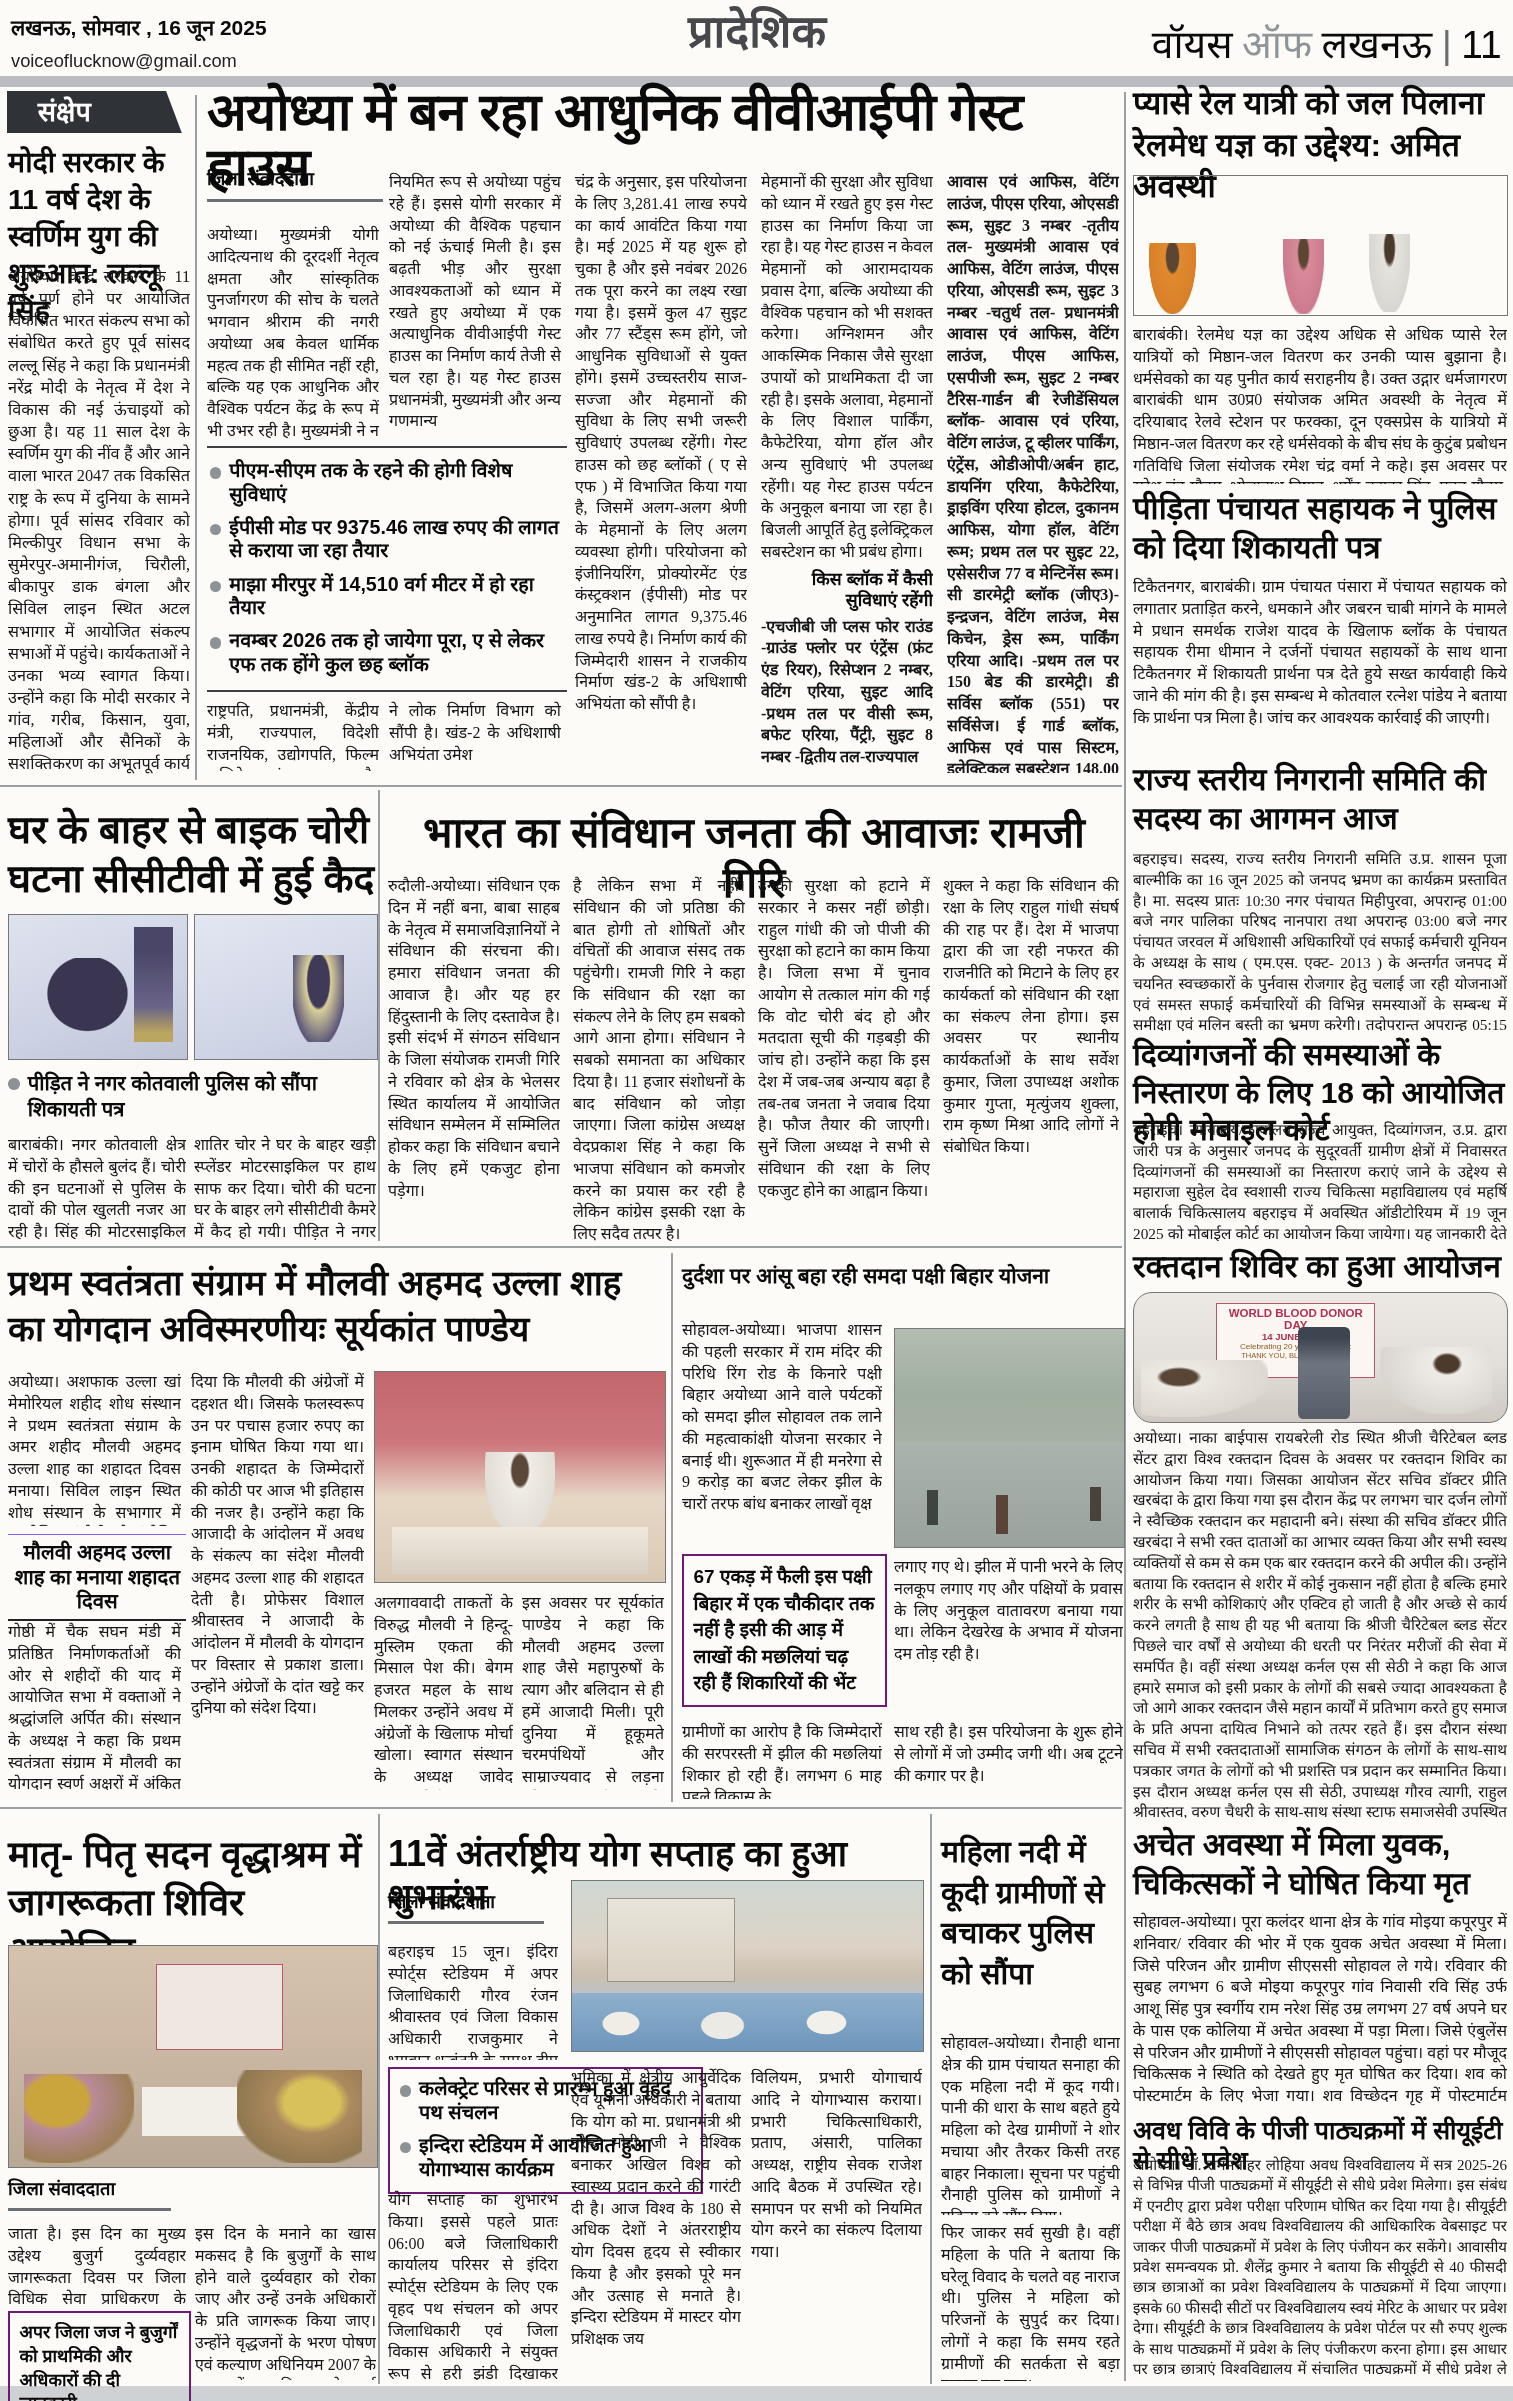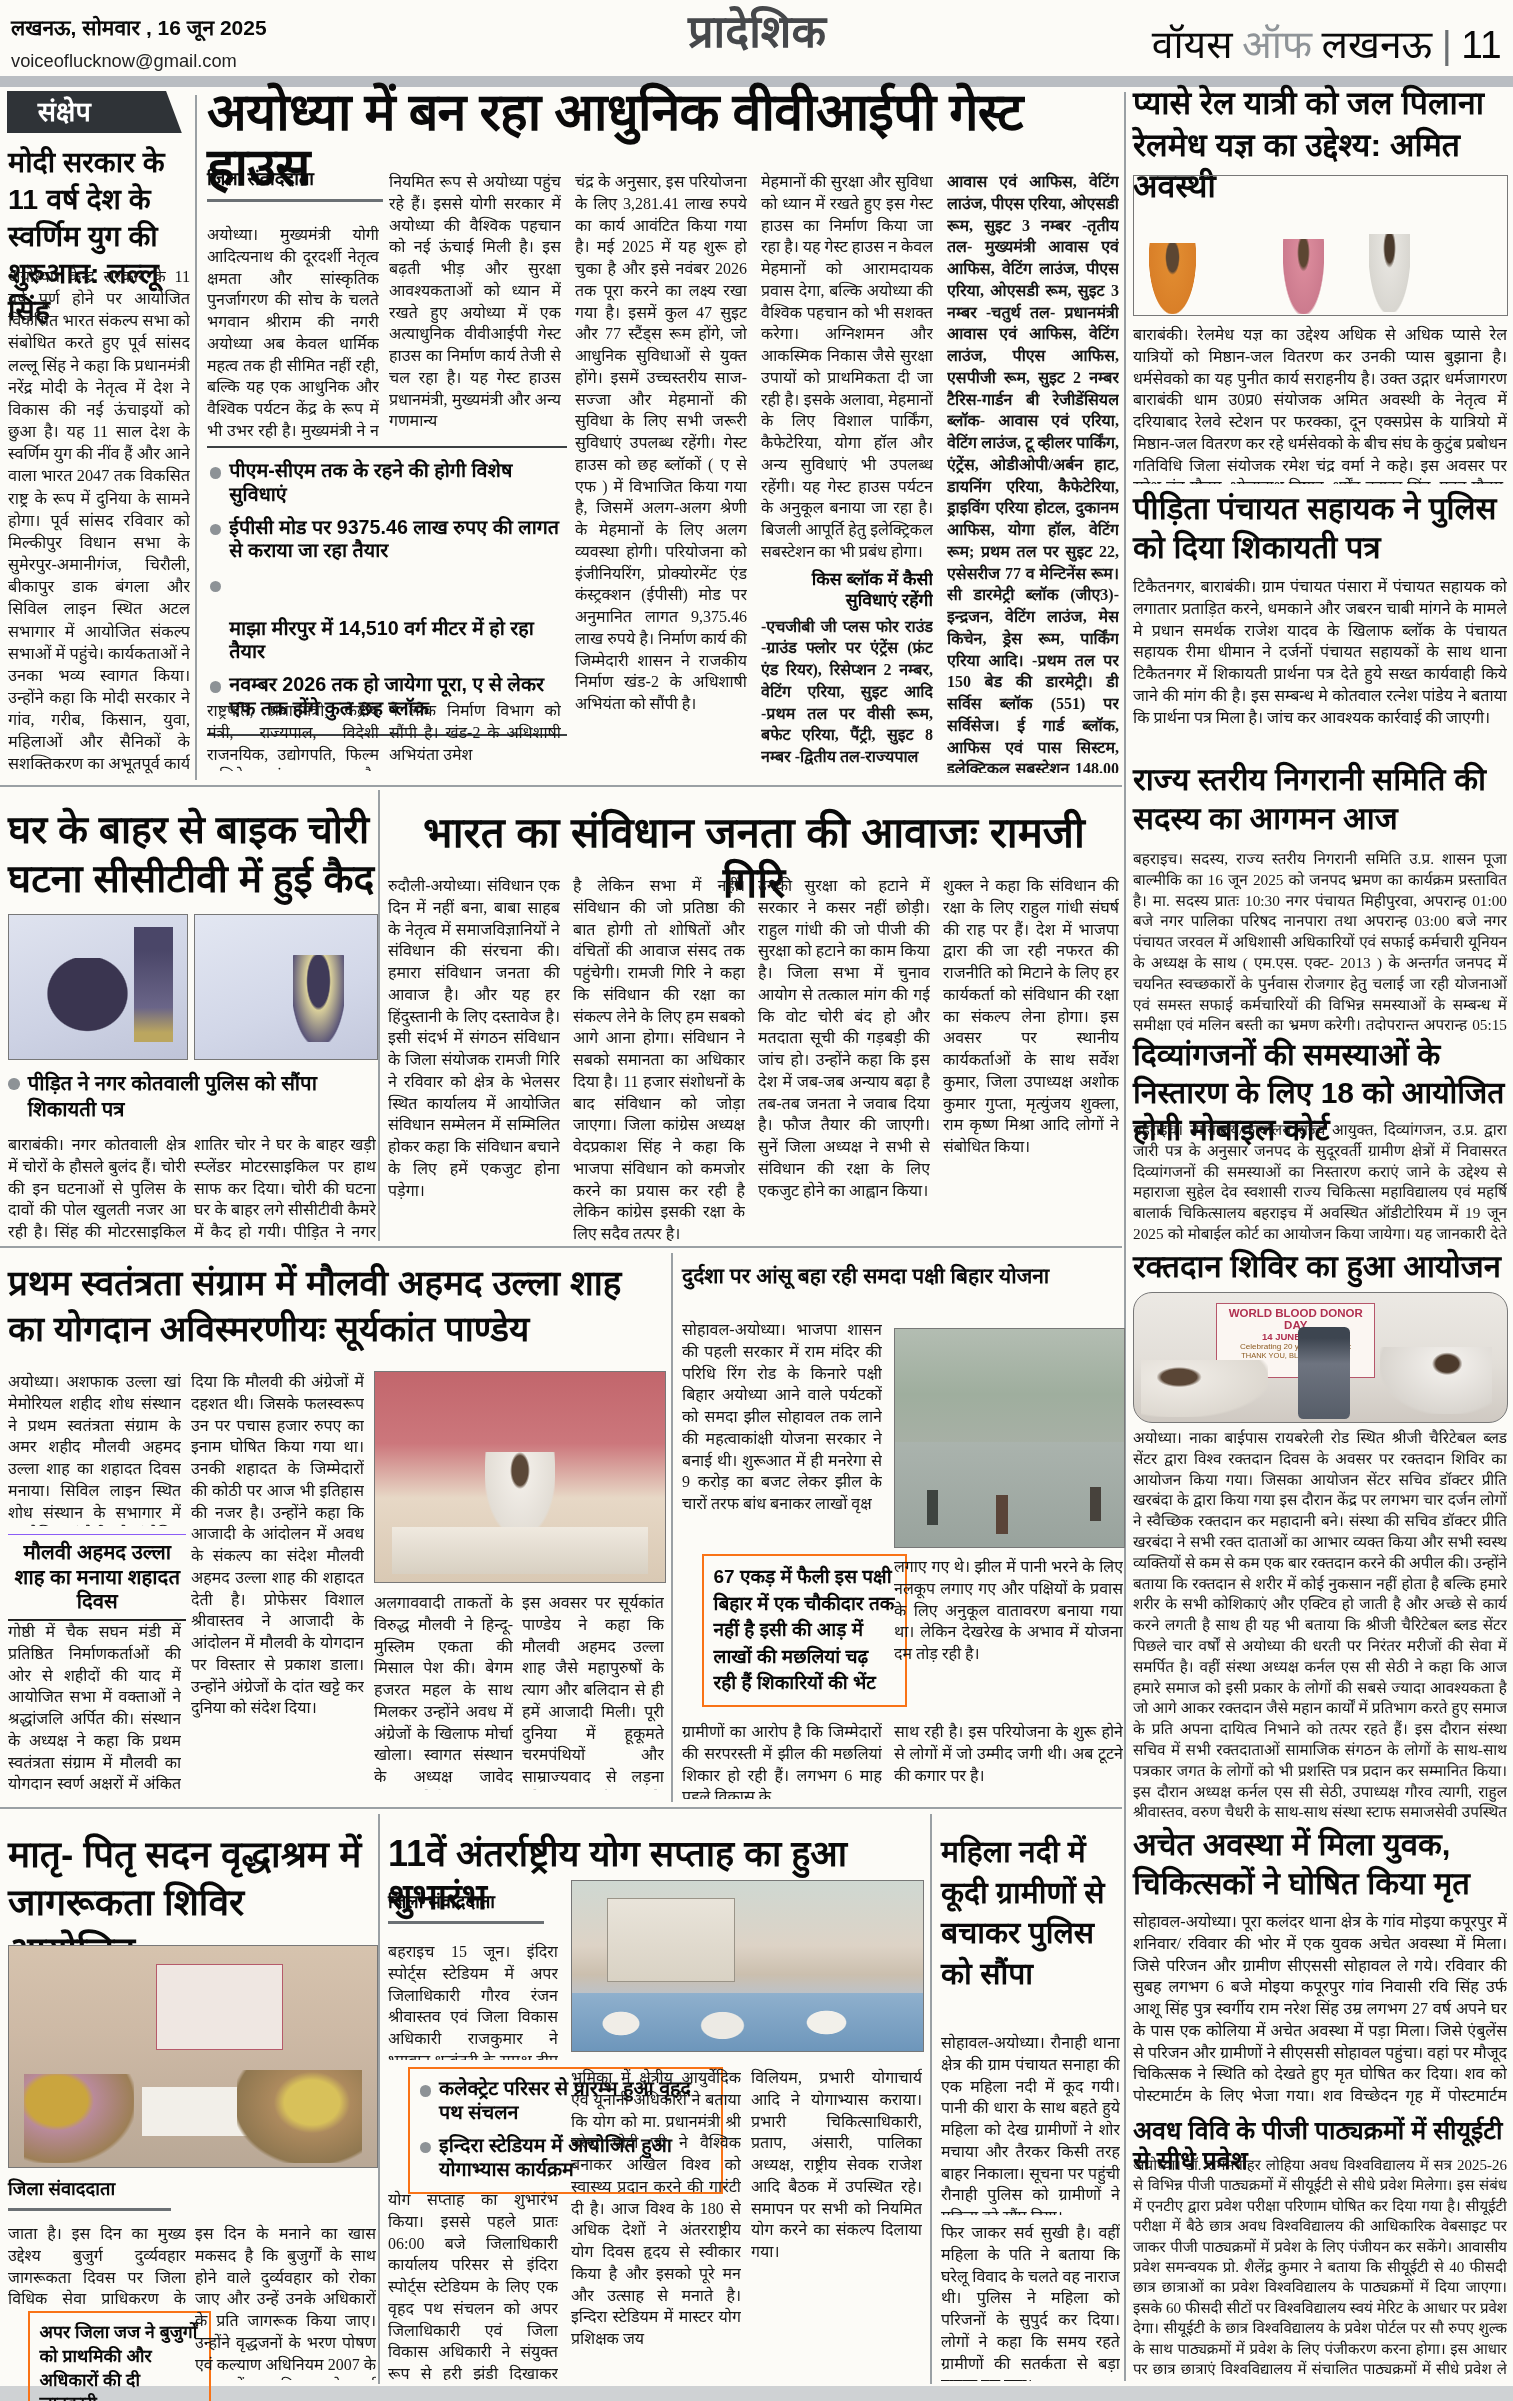--- a/index.html
+++ b/index.html
@@ -5,21 +5,21 @@
   html,body{margin:0;padding:0;background:#e8e8e6;}
   #page{position:relative;width:1514px;height:2401px;background:#fcfbf7;color:#111;
         font-family:"Liberation Serif",serif;overflow:hidden;}
   .abs{position:absolute;}
   .head{font-family:"Liberation Sans",sans-serif;font-weight:700;color:#0a0a0a;line-height:1.2;}
   .btxt{text-align:justify;color:#161616;overflow:hidden;line-height:1.36;font-size:16px;}
   .rule{background:#9aa0a4;}
   .photo{overflow:hidden;border:0.7px solid #777;}
   .bullet-row{display:flex;align-items:flex-start;margin-bottom:9.5px;}
   .dot{width:11.5px;height:11.5px;border-radius:50%;background:#8d9296;margin:8.1px 8.1px 0 0;flex:0 0 11.5px;}
-  .boxed{border:2px solid #f97316;padding:8.1px 9.5px;margin-left:20px;}
+  .boxed{border:2px solid #701a75;padding:8.1px 9.5px;}
   .subhead-box{border-top:1px solid #8b5cf6;border-bottom:2px solid #222;padding:5.4px 2.7px;text-align:center;}
 </style>
 </head>
 <body>
 
 <div id="page">
 
   <div class="abs head" style="left:11px;top:15px;font-size:21px;">लखनऊ, सोमवार , 16 जून 2025</div>
   <div class="abs" style="left:11px;top:50px;font-size:18.3px;font-family:'Liberation Sans',sans-serif;color:#222;">voiceoflucknow@gmail.com</div>
   <div class="abs head" style="left:0;top:5.4px;width:1514px;text-align:center;font-size:45px;color:#46484b;">प्रादेशिक</div>
@@ -60,21 +60,21 @@
     <div class="bullet-row">
         <span class="dot"></span>
         <span class="head" style="font-size:19.7px;">पीएम-सीएम तक के रहने की होगी विशेष सुविधाएं</span>
       </div>
     <div class="bullet-row">
         <span class="dot"></span>
         <span class="head" style="font-size:19.7px;">ईपीसी मोड पर 9375.46 लाख रुपए की लागत से कराया जा रहा तैयार</span>
       </div>
     <div class="bullet-row">
         <span class="dot"></span>
-        <span class="head" style="font-size:19.7px;margin-top:44px;">माझा मीरपुर में 14,510 वर्ग मीटर में हो रहा तैयार</span>
+        <span class="head" style="font-size:19.7px;">माझा मीरपुर में 14,510 वर्ग मीटर में हो रहा तैयार</span>
       </div>
     <div class="bullet-row">
         <span class="dot"></span>
         <span class="head" style="font-size:19.7px;">नवम्बर 2026 तक हो जायेगा पूरा, ए से लेकर एफ तक होंगे कुल छह ब्लॉक</span>
       </div>
   </div>
 
   <div class="abs btxt" style="left:207px;top:700px;width:172px;height:71px;">राष्ट्रपति, प्रधानमंत्री, केंद्रीय मंत्री, राज्यपाल, विदेशी राजनयिक, उद्योगपति, फिल्म अभिनेता, संत- महात्मा और अंतरराष्ट्रीय प्रतिनिधिमंडल अब</div>
   <div class="abs btxt" style="left:389px;top:700px;width:172px;height:71px;">ने लोक निर्माण विभाग को सौंपी है। खंड-2 के अधिशाषी अभियंता उमेश</div>
 

